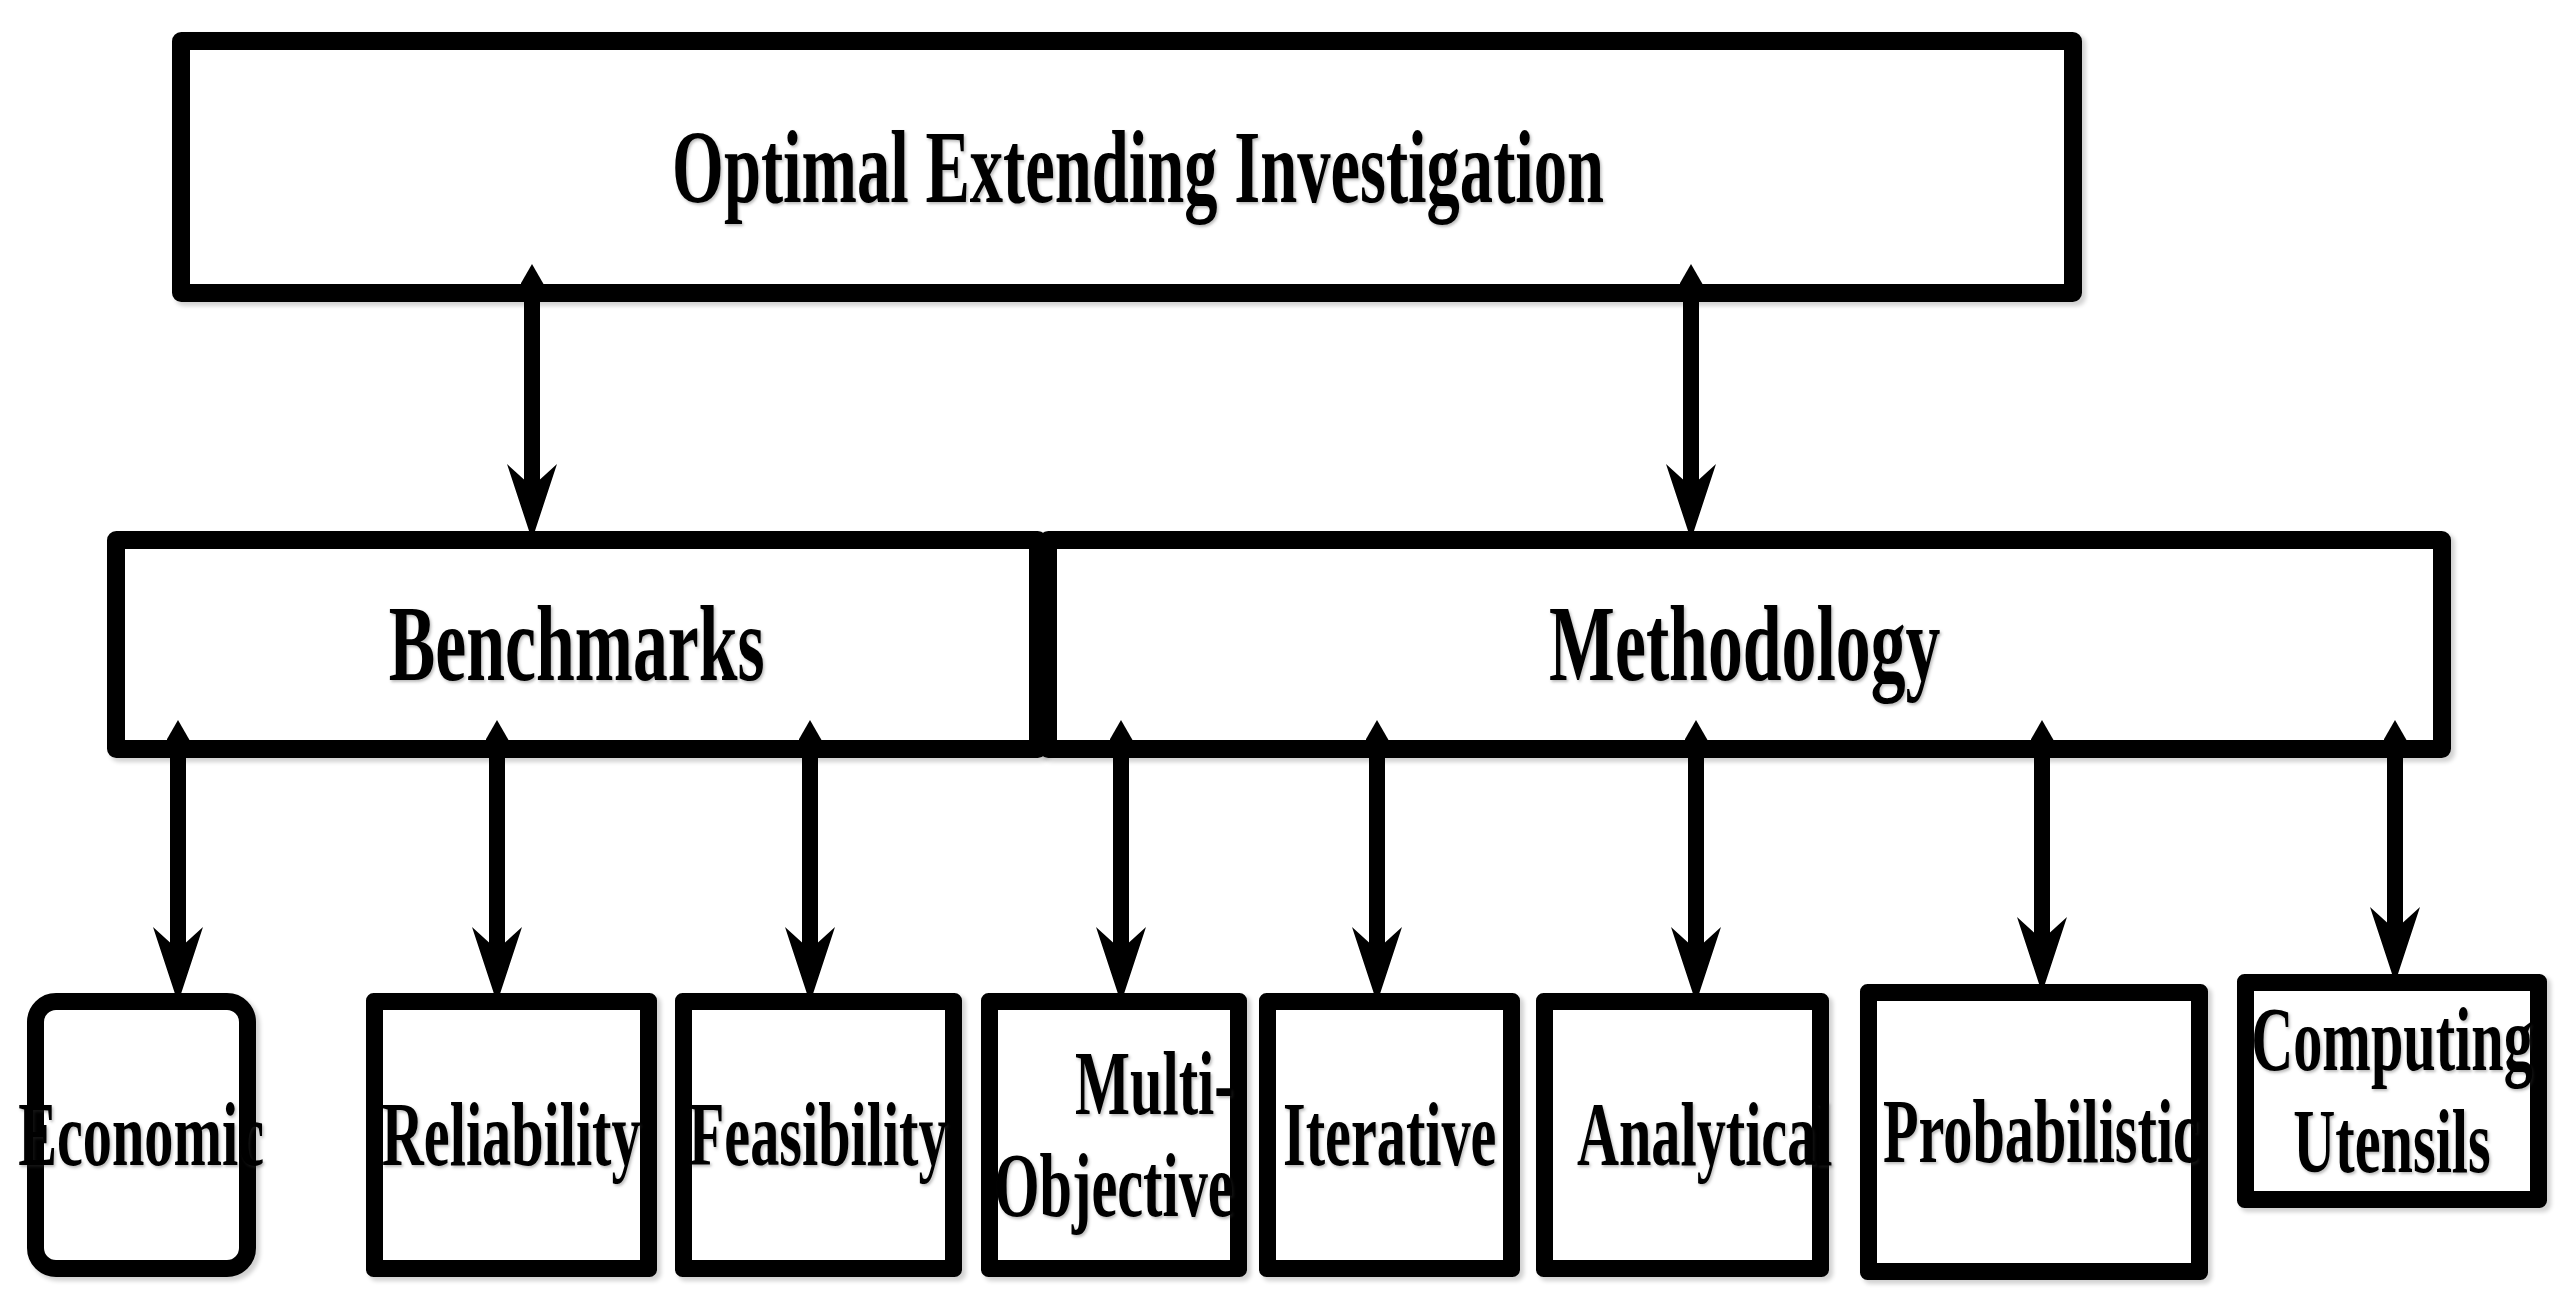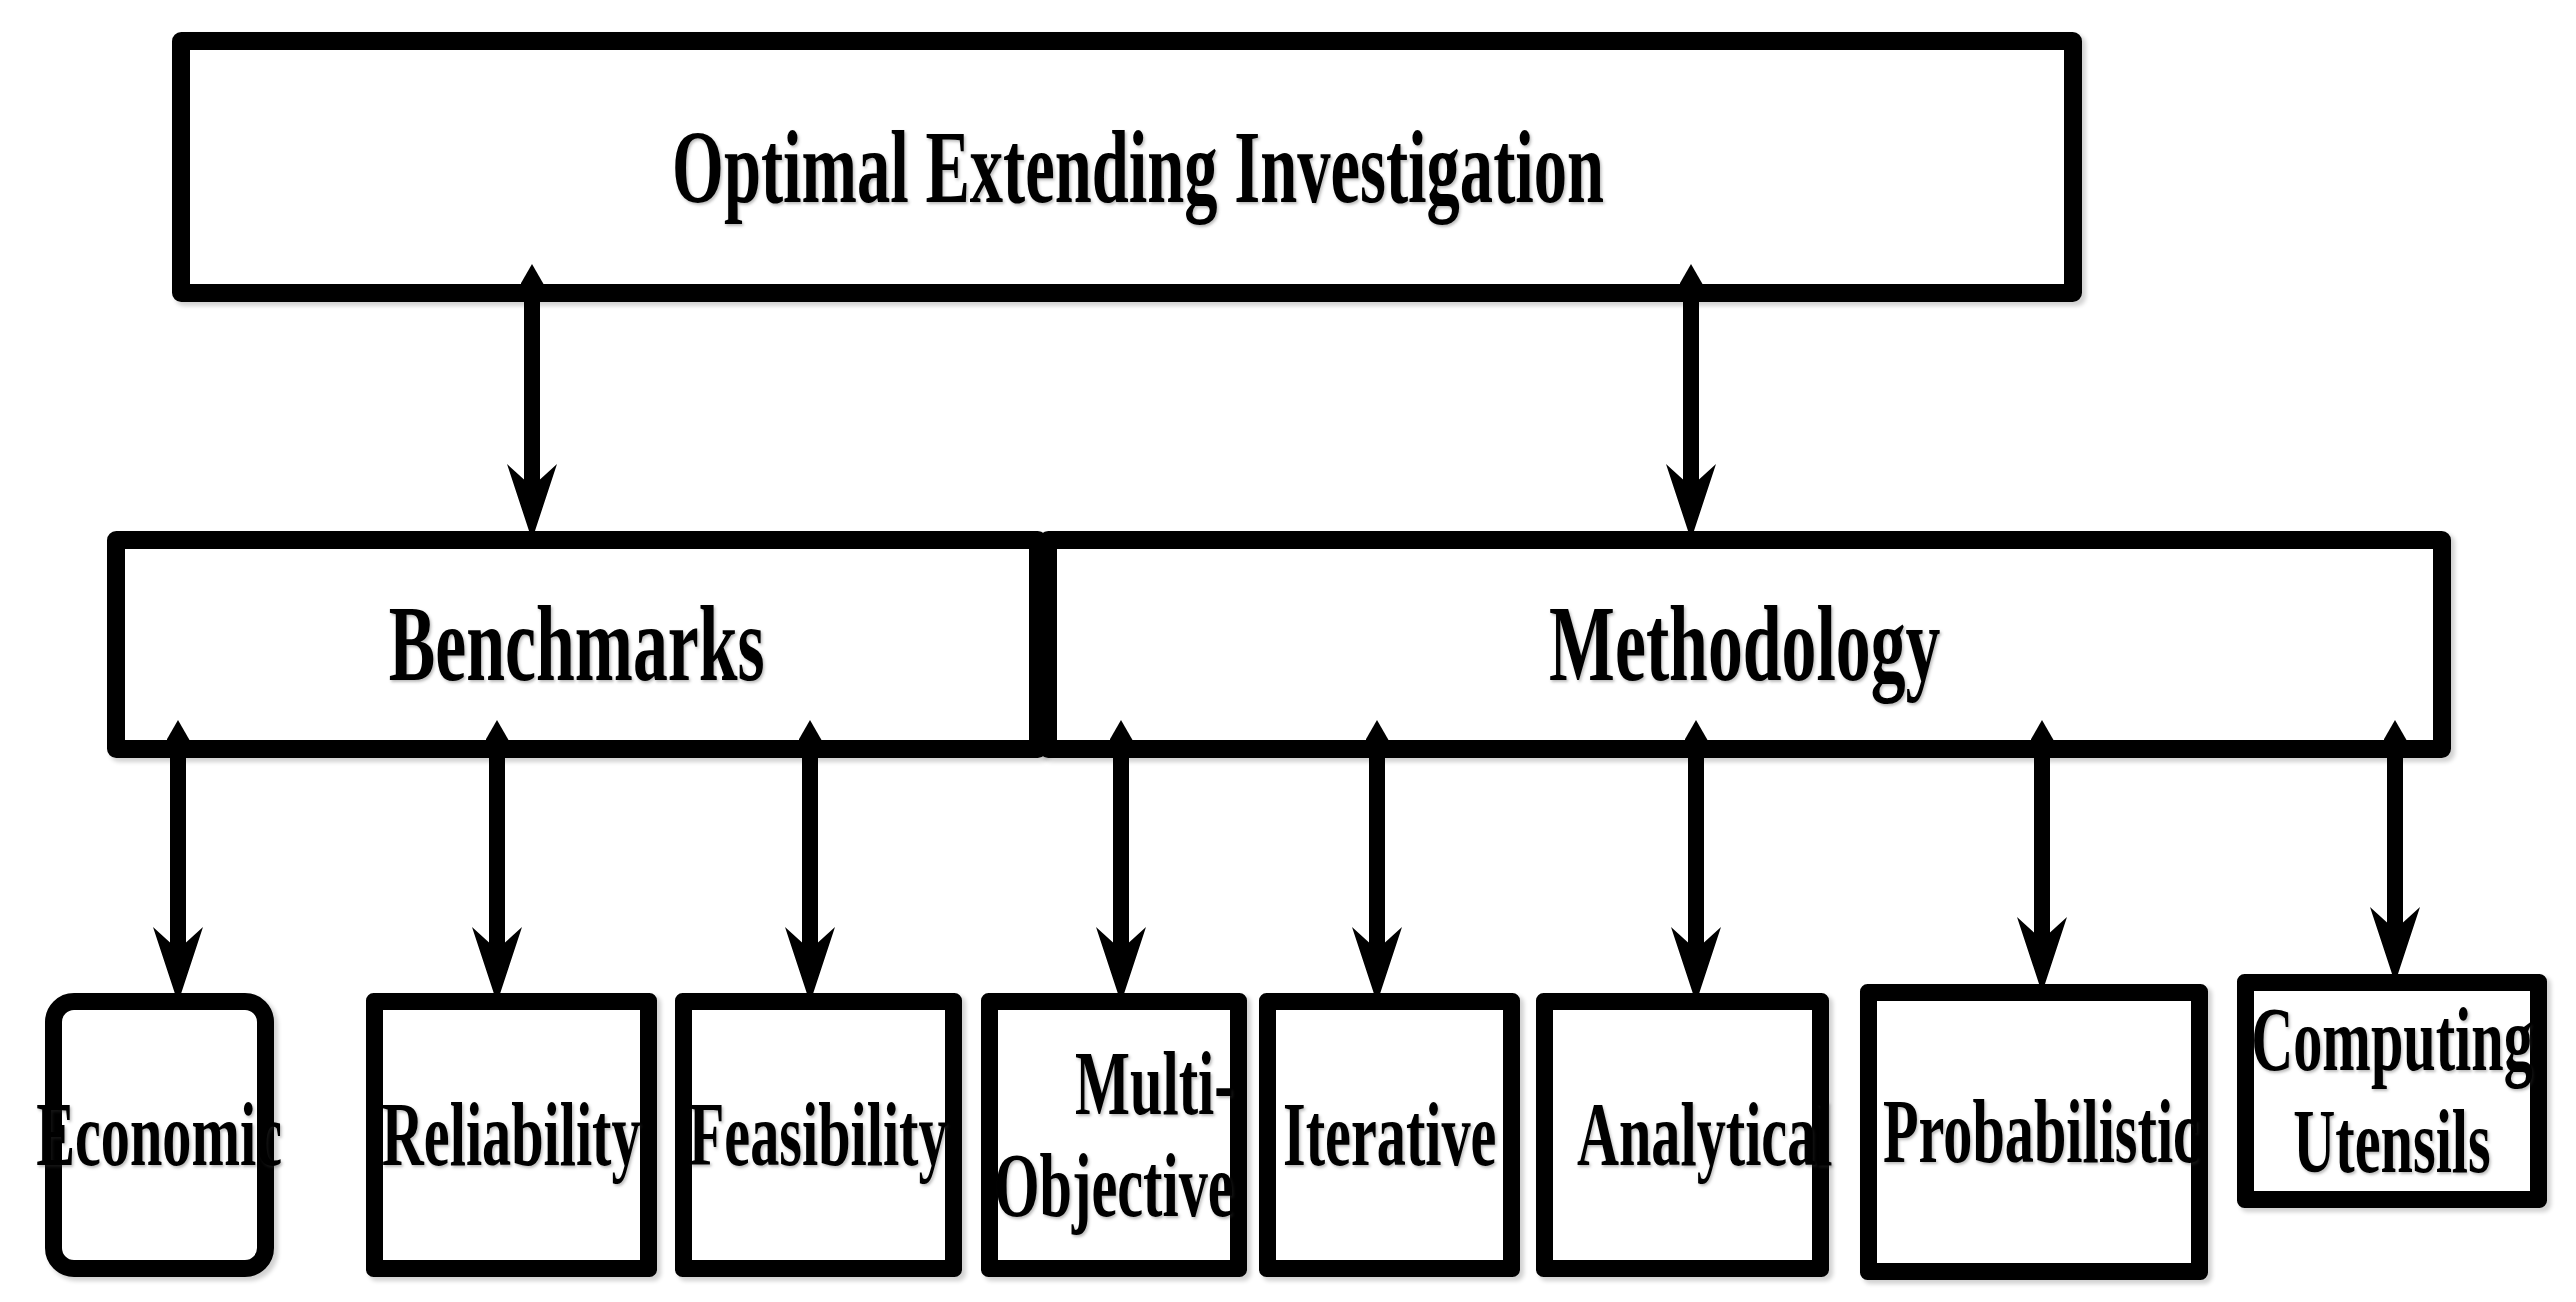--- a/index.html
+++ b/index.html
@@ -77,21 +77,21 @@
     <span class="lbl">Optimal Extending Investigation</span>
   </div>
 
   <div class="node lvl2" style="left:107px; top:531px; width:940px; height:227px;">
     <span class="lbl">Benchmarks</span>
   </div>
   <div class="node lvl2" style="left:1039px; top:531px; width:1412px; height:227px;">
     <span class="lbl">Methodology</span>
   </div>
 
-  <div class="node lvl3" style="left:45px; top:993px; width:229px; height:284px;border-radius:29px;">
+  <div class="node lvl3" style="left:27px; top:993px; width:229px; height:284px;border-radius:29px;">
     <span class="lbl">Economic</span>
   </div>
   <div class="node lvl3" style="left:366px; top:993px; width:291px; height:284px;">
     <span class="lbl">Reliability</span>
   </div>
   <div class="node lvl3" style="left:675px; top:993px; width:287px; height:284px;">
     <span class="lbl">Feasibility</span>
   </div>
   <div class="node lvl3" style="left:981px; top:993px; width:266px; height:284px;text-align:right;">
     <span class="lbl">Multi-

